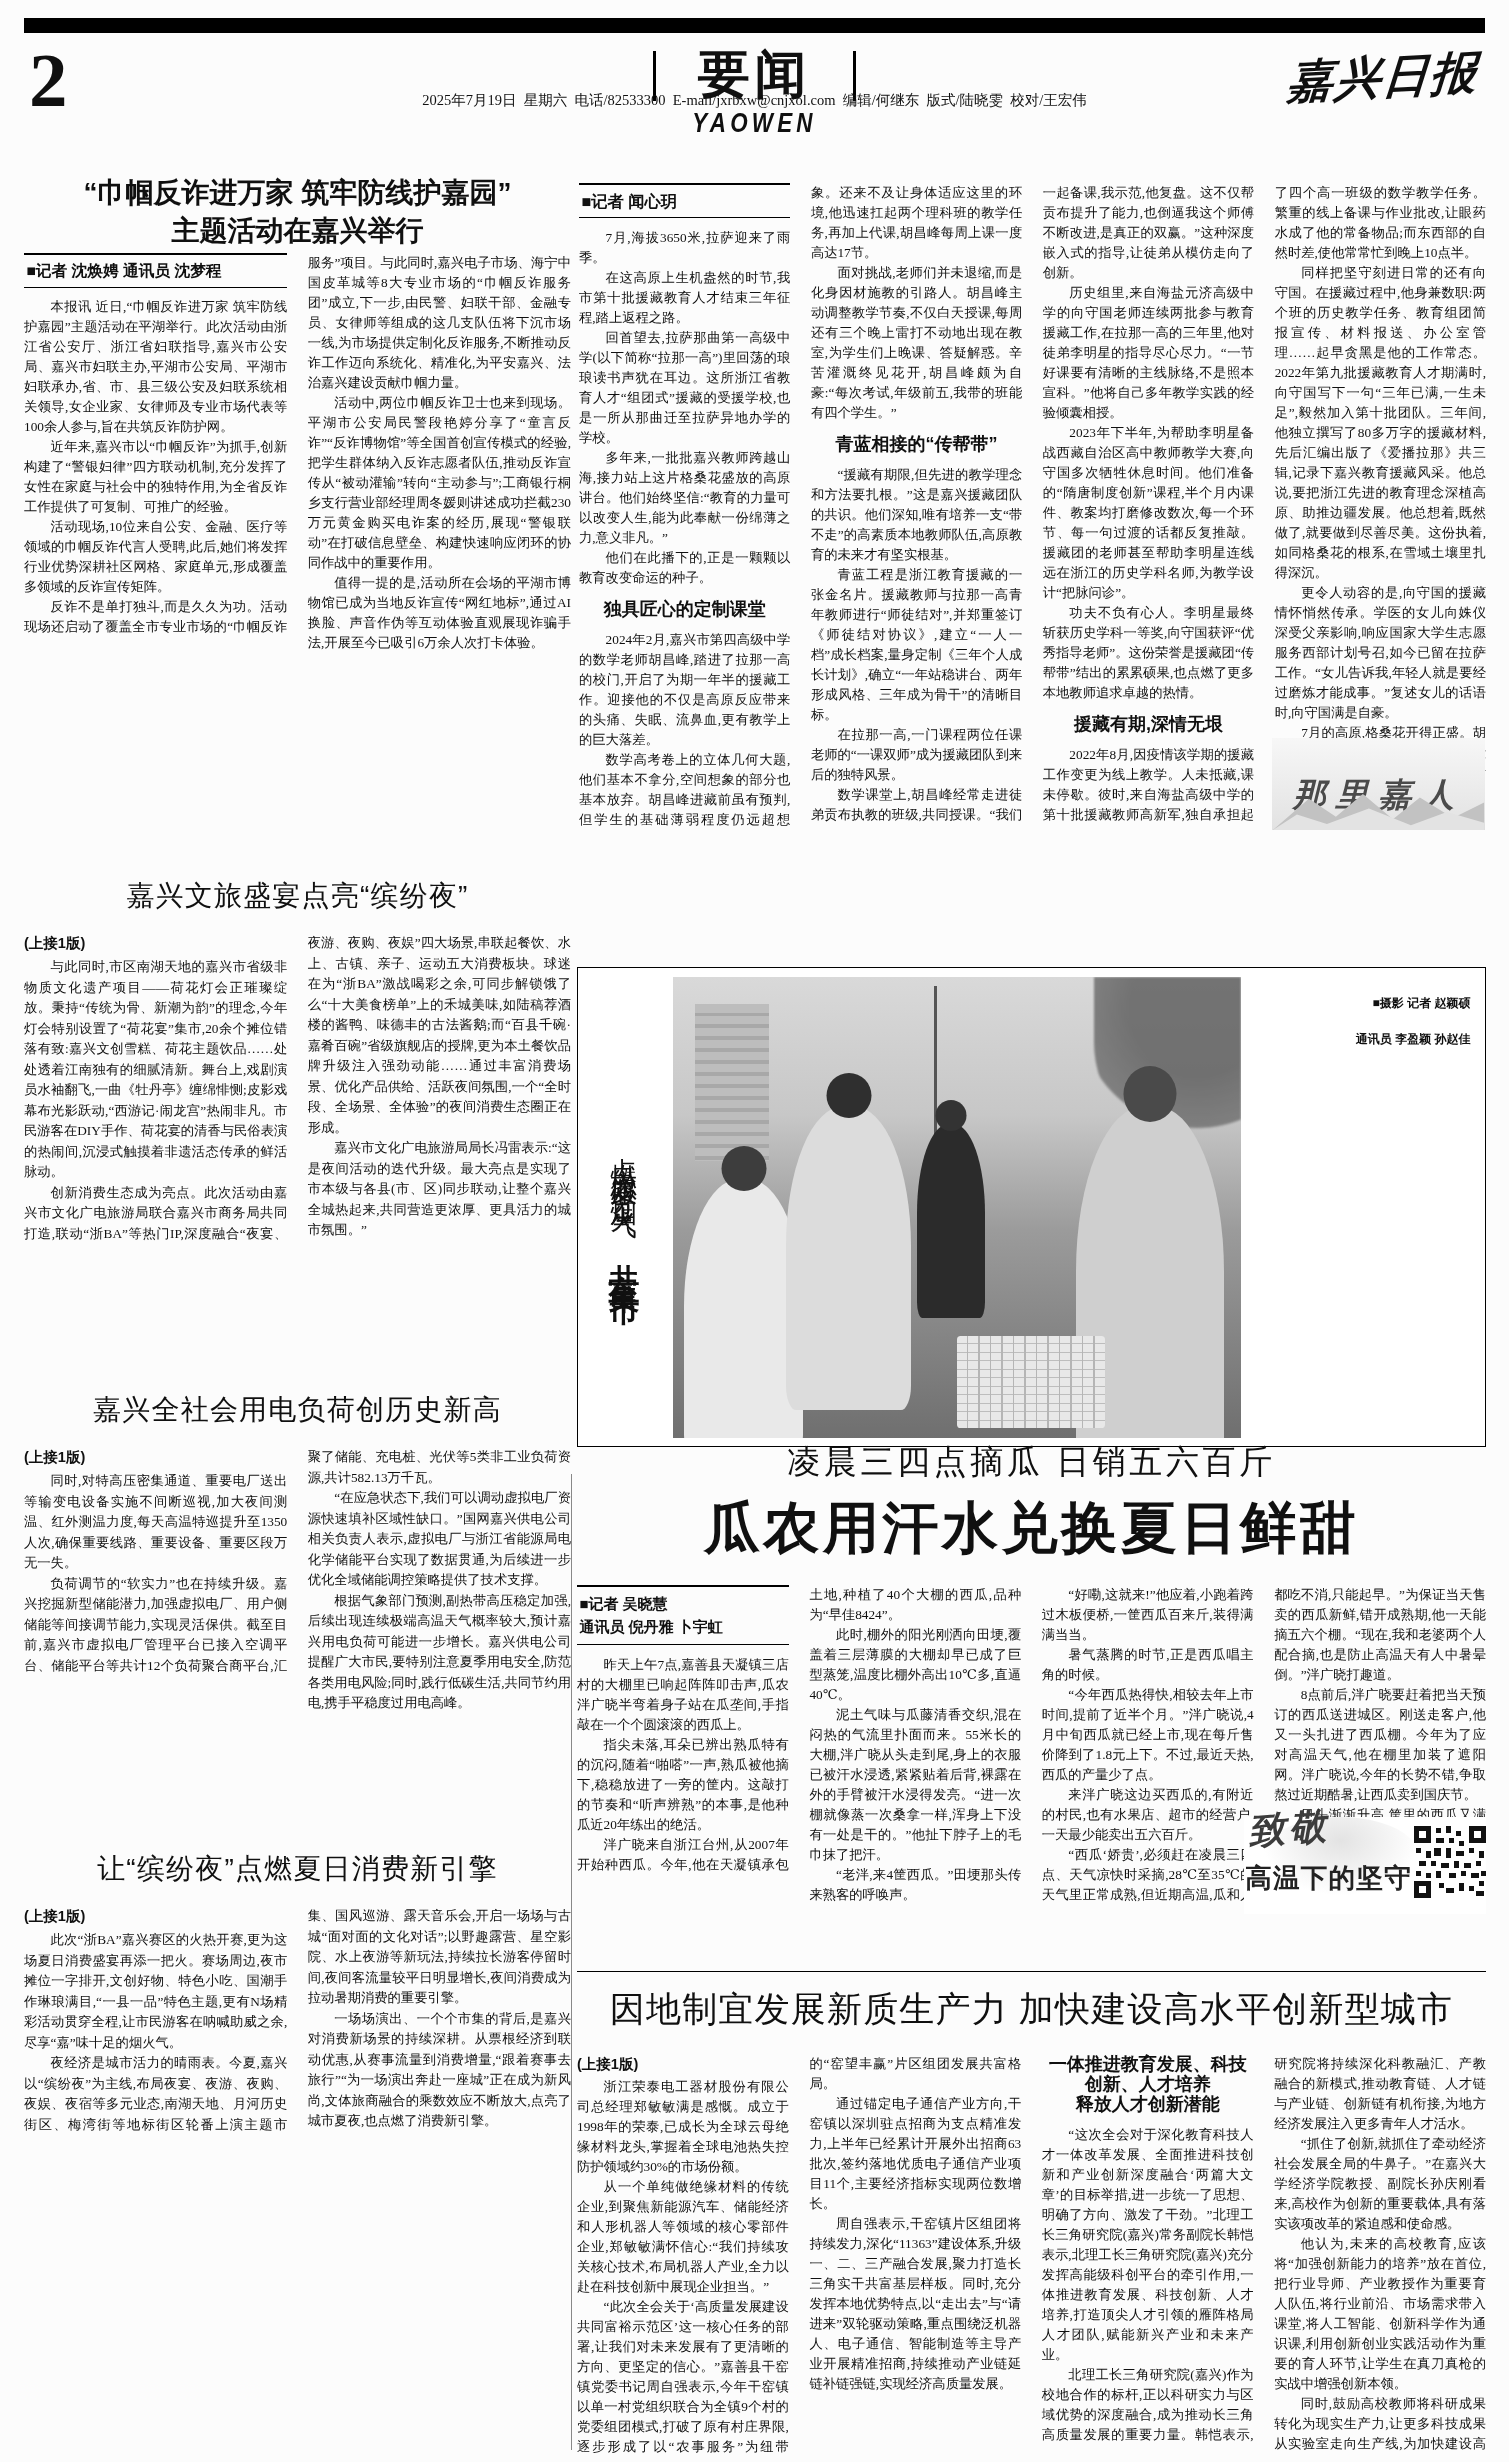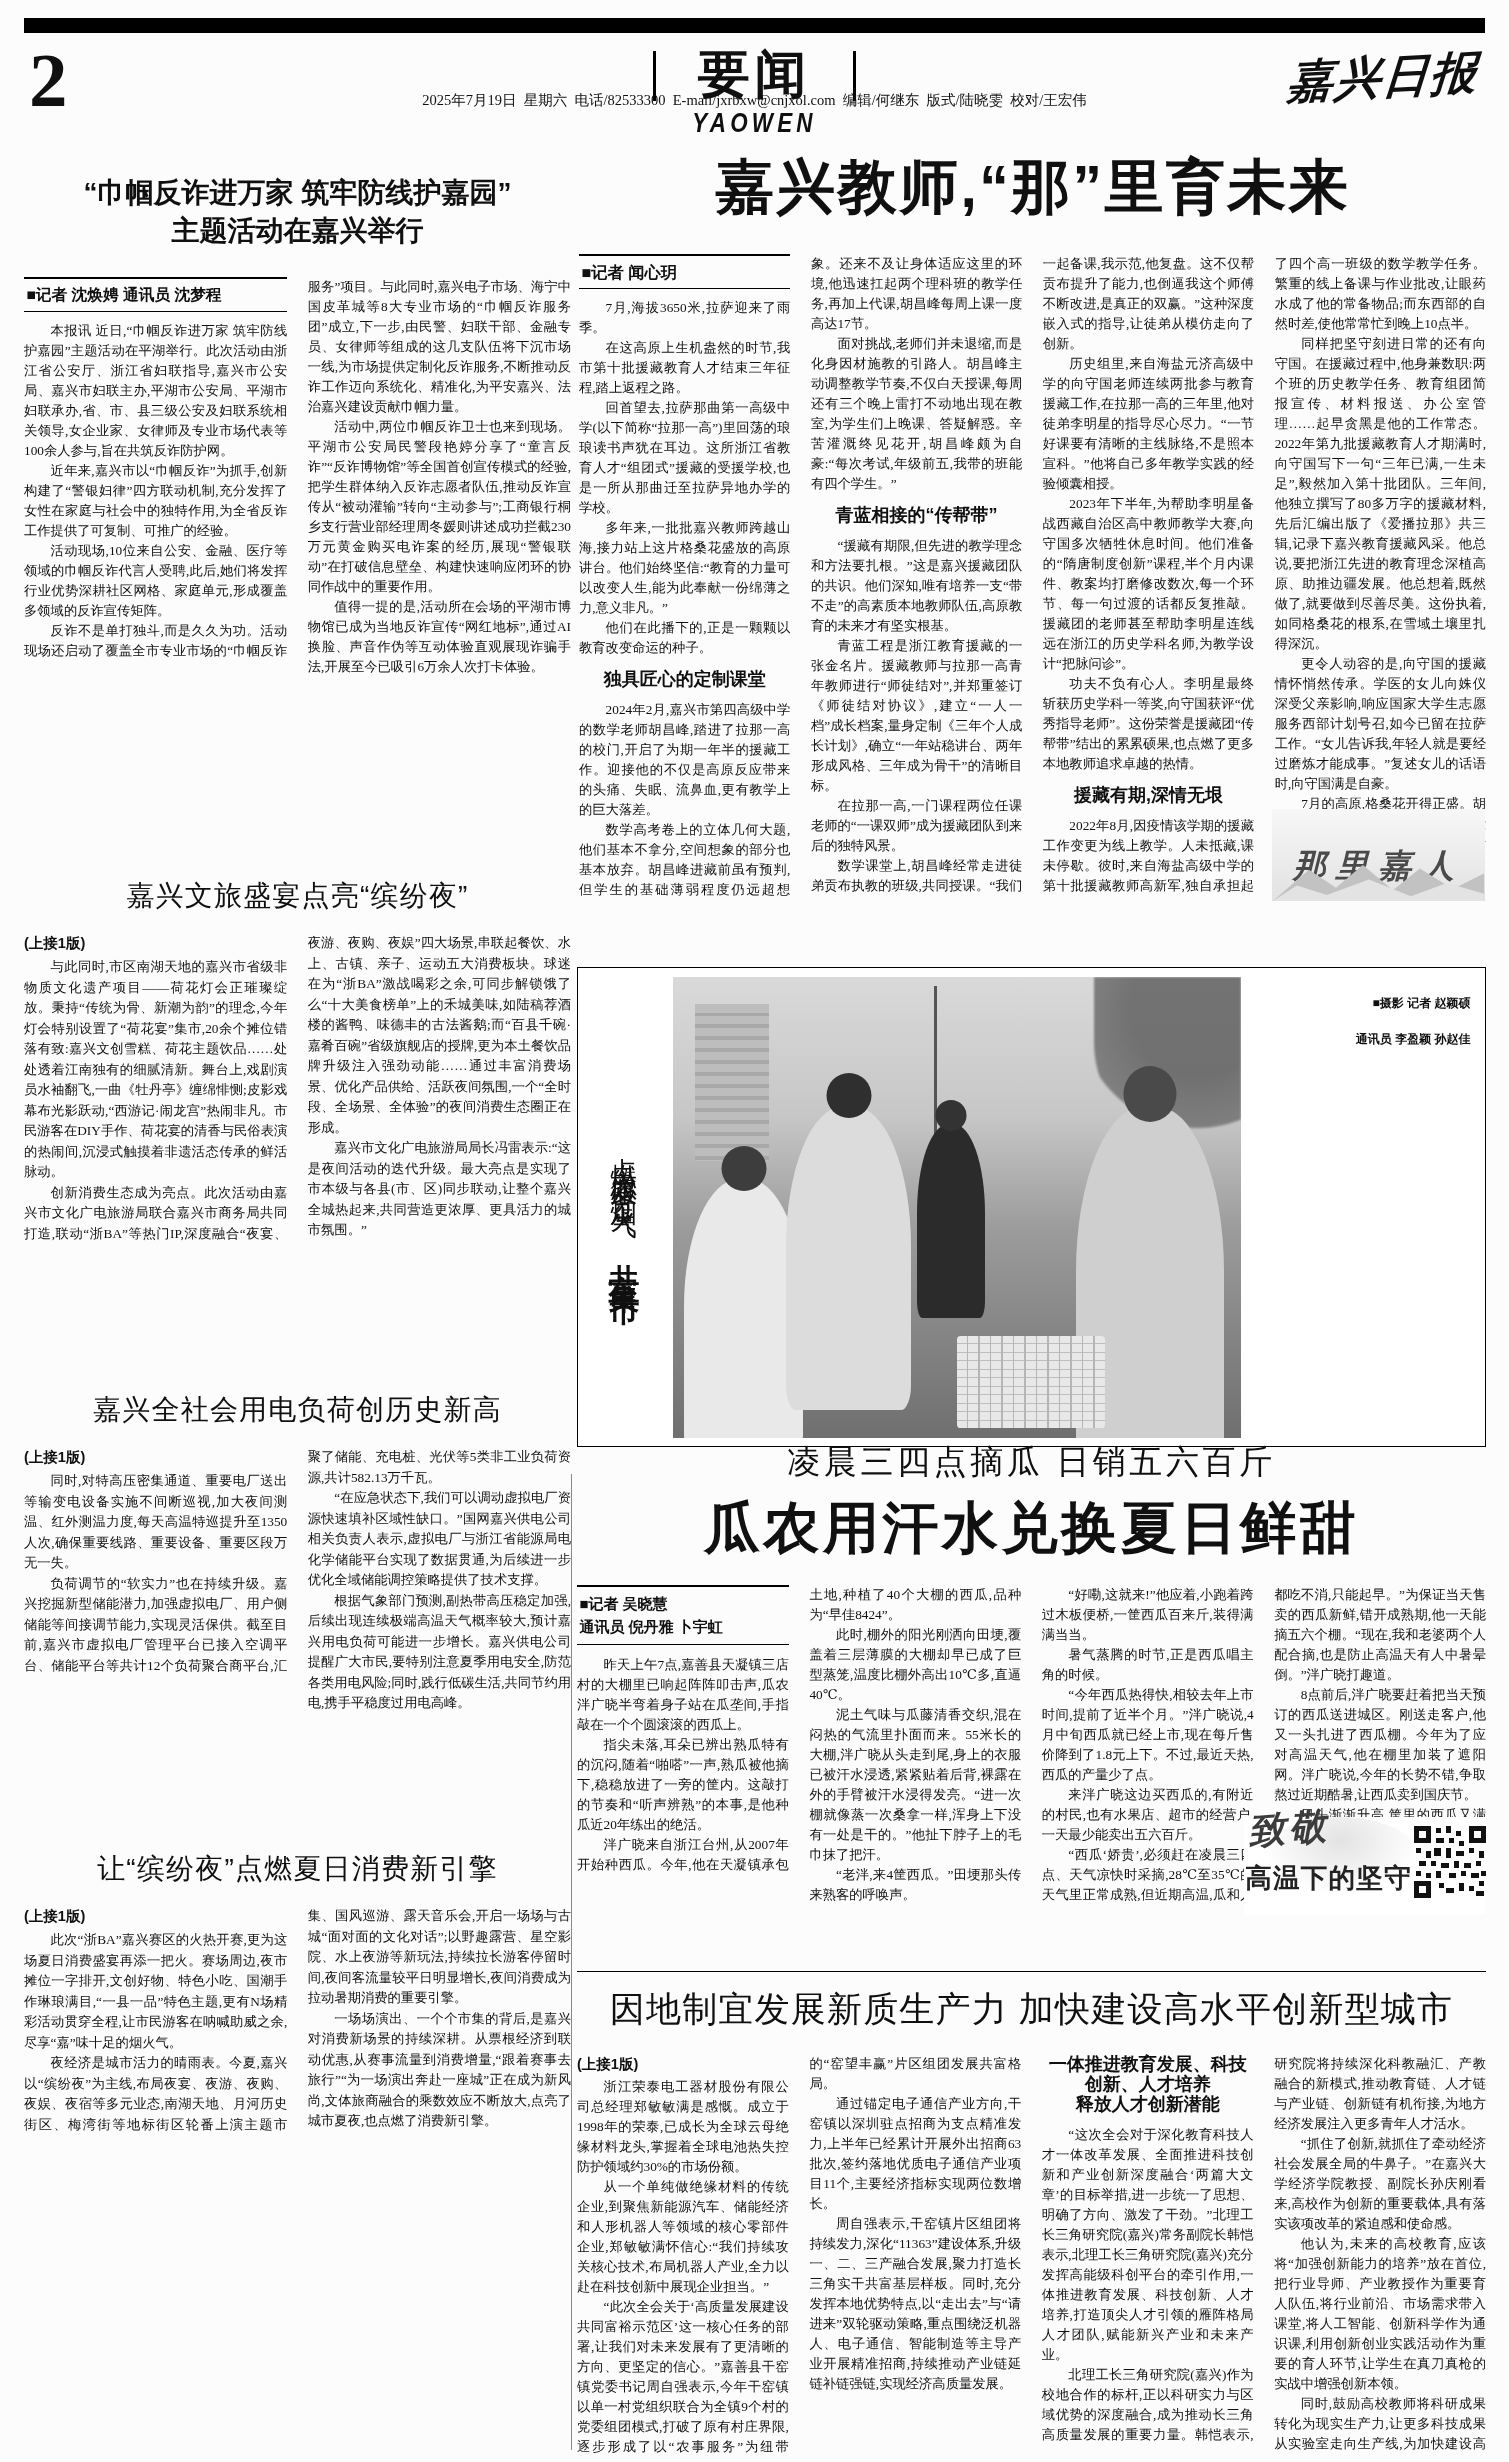--- a/index.html
+++ b/index.html
@@ -30,21 +30,21 @@
         margin:0 0 3.6px 0;text-indent:0;}
   .bybox{border-top:2.4px solid #000;border-bottom:0.9px solid #000;padding:6px 2.4px;
          margin:0 0 9.7px 0;font-family:"Liberation Sans",sans-serif;font-weight:bold;
          break-inside:avoid;}
   .col-subhead{font-family:"Liberation Sans",sans-serif;font-weight:bold;text-align:center;
         text-indent:0;margin:11px 0;font-size:18px;white-space:pre-line;break-inside:avoid;}
   
   .art-a{left:24px;top:174px;width:547px;}
   .art-a .h1{font-size:28px;text-align:center;line-height:1.35;}
   .art-a .bybox{font-size:15.7px;}
-  .art-a .cols{column-count:2;font-size:13.3px;line-height:20px;height:551px;margin-top:27px;}
+  .art-a .cols{column-count:2;font-size:13.3px;line-height:20px;height:551px;margin-top:3px;}
   .art-b{left:24px;top:877px;width:547px;}
   .art-b .h1,.art-c .h1,.art-d .h1{font-size:28px;text-align:center;letter-spacing:1.2px;}
   .art-b .cols{column-count:2;font-size:13.3px;line-height:20.5px;height:441px;margin-top:18px;}
   .art-c{left:24px;top:1391px;width:547px;}
   .art-c .cols{column-count:2;font-size:13.3px;line-height:20.5px;height:387px;margin-top:18px;}
   .art-d{left:24px;top:1850px;width:547px;}
   .art-d .cols{column-count:2;font-size:13.3px;line-height:20.5px;height:532px;margin-top:18px;}
   
   .art-main{left:579px;top:152px;width:907px;}
   .art-main .h1{font-size:59px;text-align:center;letter-spacing:2.4px;line-height:1.2;}
@@ -150,21 +150,20 @@
 
 <div class="abs art-d">
   <div class="h1 hl-serif">让“缤纷夜”点燃夏日消费新引擎</div>
   <div class="cols">
     <p class="cont">(上接1版)</p>
     <div class="flow"><p class="para">此次“浙BA”嘉兴赛区的火热开赛,更为这场夏日消费盛宴再添一把火。赛场周边,夜市摊位一字排开,文创好物、特色小吃、国潮手作琳琅满目,“一县一品”特色主题,更有N场精彩活动贯穿全程,让市民游客在呐喊助威之余,尽享“嘉”味十足的烟火气。</p><p class="para">夜经济是城市活力的晴雨表。今夏,嘉兴以“缤纷夜”为主线,布局夜宴、夜游、夜购、夜娱、夜宿等多元业态,南湖天地、月河历史街区、梅湾街等地标街区轮番上演主题市集、国风巡游、露天音乐会,开启一场场与古城“面对面的文化对话”;以野趣露营、星空影院、水上夜游等新玩法,持续拉长游客停留时间,夜间客流量较平日明显增长,夜间消费成为拉动暑期消费的重要引擎。</p><p class="para">一场场演出、一个个市集的背后,是嘉兴对消费新场景的持续深耕。从票根经济到联动优惠,从赛事流量到消费增量,“跟着赛事去旅行”“为一场演出奔赴一座城”正在成为新风尚,文体旅商融合的乘数效应不断放大,点亮了城市夏夜,也点燃了消费新引擎。</p></div>
   </div>
 </div>
 
 <div class="abs art-main">
-  <div class="h1 hl-sans">嘉兴教师,“那”里育未来</div>
   <div class="cols">
     <div class="bybox">■记者 闻心玥</div>
     <div class="flow"><p class="para">7月,海拔3650米,拉萨迎来了雨季。</p><p class="para">在这高原上生机盎然的时节,我市第十批援藏教育人才结束三年征程,踏上返程之路。</p><p class="para">回首望去,拉萨那曲第一高级中学(以下简称“拉那一高”)里回荡的琅琅读书声犹在耳边。这所浙江省教育人才“组团式”援藏的受援学校,也是一所从那曲迁至拉萨异地办学的学校。</p><p class="para">多年来,一批批嘉兴教师跨越山海,接力站上这片格桑花盛放的高原讲台。他们始终坚信:“教育的力量可以改变人生,能为此奉献一份绵薄之力,意义非凡。”</p><p class="para">他们在此播下的,正是一颗颗以教育改变命运的种子。</p><p class="col-subhead">独具匠心的定制课堂</p><p class="para">2024年2月,嘉兴市第四高级中学的数学老师胡昌峰,踏进了拉那一高的校门,开启了为期一年半的援藏工作。迎接他的不仅是高原反应带来的头痛、失眠、流鼻血,更有教学上的巨大落差。</p><p class="para">数学高考卷上的立体几何大题,他们基本不拿分,空间想象的部分也基本放弃。胡昌峰进藏前虽有预判,但学生的基础薄弱程度仍远超想象。还来不及让身体适应这里的环境,他迅速扛起两个理科班的教学任务,再加上代课,胡昌峰每周上课一度高达17节。</p><p class="para">面对挑战,老师们并未退缩,而是化身因材施教的引路人。胡昌峰主动调整教学节奏,不仅白天授课,每周还有三个晚上雷打不动地出现在教室,为学生们上晚课、答疑解惑。辛苦灌溉终见花开,胡昌峰颇为自豪:“每次考试,年级前五,我带的班能有四个学生。”</p><p class="col-subhead">青蓝相接的“传帮带”</p><p class="para">“援藏有期限,但先进的教学理念和方法要扎根。”这是嘉兴援藏团队的共识。他们深知,唯有培养一支“带不走”的高素质本地教师队伍,高原教育的未来才有坚实根基。</p><p class="para">青蓝工程是浙江教育援藏的一张金名片。援藏教师与拉那一高青年教师进行“师徒结对”,并郑重签订《师徒结对协议》,建立“一人一档”成长档案,量身定制《三年个人成长计划》,确立“一年站稳讲台、两年形成风格、三年成为骨干”的清晰目标。</p><p class="para">在拉那一高,一门课程两位任课老师的“一课双师”成为援藏团队到来后的独特风景。</p><p class="para">数学课堂上,胡昌峰经常走进徒弟贡布执教的班级,共同授课。“我们一起备课,我示范,他复盘。这不仅帮贡布提升了能力,也倒逼我这个师傅不断改进,是真正的双赢。”这种深度嵌入式的指导,让徒弟从模仿走向了创新。</p><p class="para">历史组里,来自海盐元济高级中学的向守国老师连续两批参与教育援藏工作,在拉那一高的三年里,他对徒弟李明星的指导尽心尽力。“一节好课要有清晰的主线脉络,不是照本宣科。”他将自己多年教学实践的经验倾囊相授。</p><p class="para">2023年下半年,为帮助李明星备战西藏自治区高中教师教学大赛,向守国多次牺牲休息时间。他们准备的“隋唐制度创新”课程,半个月内课件、教案均打磨修改数次,每一个环节、每一句过渡的话都反复推敲。援藏团的老师甚至帮助李明星连线远在浙江的历史学科名师,为教学设计“把脉问诊”。</p><p class="para">功夫不负有心人。李明星最终斩获历史学科一等奖,向守国获评“优秀指导老师”。这份荣誉是援藏团“传帮带”结出的累累硕果,也点燃了更多本地教师追求卓越的热情。</p><p class="col-subhead">援藏有期,深情无垠</p><p class="para">2022年8月,因疫情该学期的援藏工作变更为线上教学。人未抵藏,课未停歇。彼时,来自海盐高级中学的第十批援藏教师高新军,独自承担起了四个高一班级的数学教学任务。繁重的线上备课与作业批改,让眼药水成了他的常备物品;而东西部的自然时差,使他常常忙到晚上10点半。</p><p class="para">同样把坚守刻进日常的还有向守国。在援藏过程中,他身兼数职:两个班的历史教学任务、教育组团简报宣传、材料报送、办公室管理……起早贪黑是他的工作常态。2022年第九批援藏教育人才期满时,向守国写下一句“三年已满,一生未足”,毅然加入第十批团队。三年间,他独立撰写了80多万字的援藏材料,先后汇编出版了《爱播拉那》共三辑,记录下嘉兴教育援藏风采。他总说,要把浙江先进的教育理念深植高原、助推边疆发展。他总想着,既然做了,就要做到尽善尽美。这份执着,如同格桑花的根系,在雪域土壤里扎得深沉。</p><p class="para">更令人动容的是,向守国的援藏情怀悄然传承。学医的女儿向姝仪深受父亲影响,响应国家大学生志愿服务西部计划号召,如今已留在拉萨工作。“女儿告诉我,年轻人就是要经过磨炼才能成事。”复述女儿的话语时,向守国满是自豪。</p><p class="para">7月的高原,格桑花开得正盛。胡昌峰临别前,握着学生的手,话语殷切:“你加油,考到浙大来,我去学校看你。”简单的约定,承载着无限的期许。</p></div>
     <div class="nali">
       <div class="nali-t">那里嘉人</div>
       <svg width="213" height="42" viewBox="0 0 352 70">
         <polygon points="0,70 60,18 105,48 150,10 200,52 245,16 300,50 352,24 352,70" fill="#c2c2c2"></polygon>
         <polygon points="0,70 40,44 90,60 160,34 230,62 290,40 352,58 352,70" fill="#e3e3e3"></polygon>
       </svg>
     </div>

